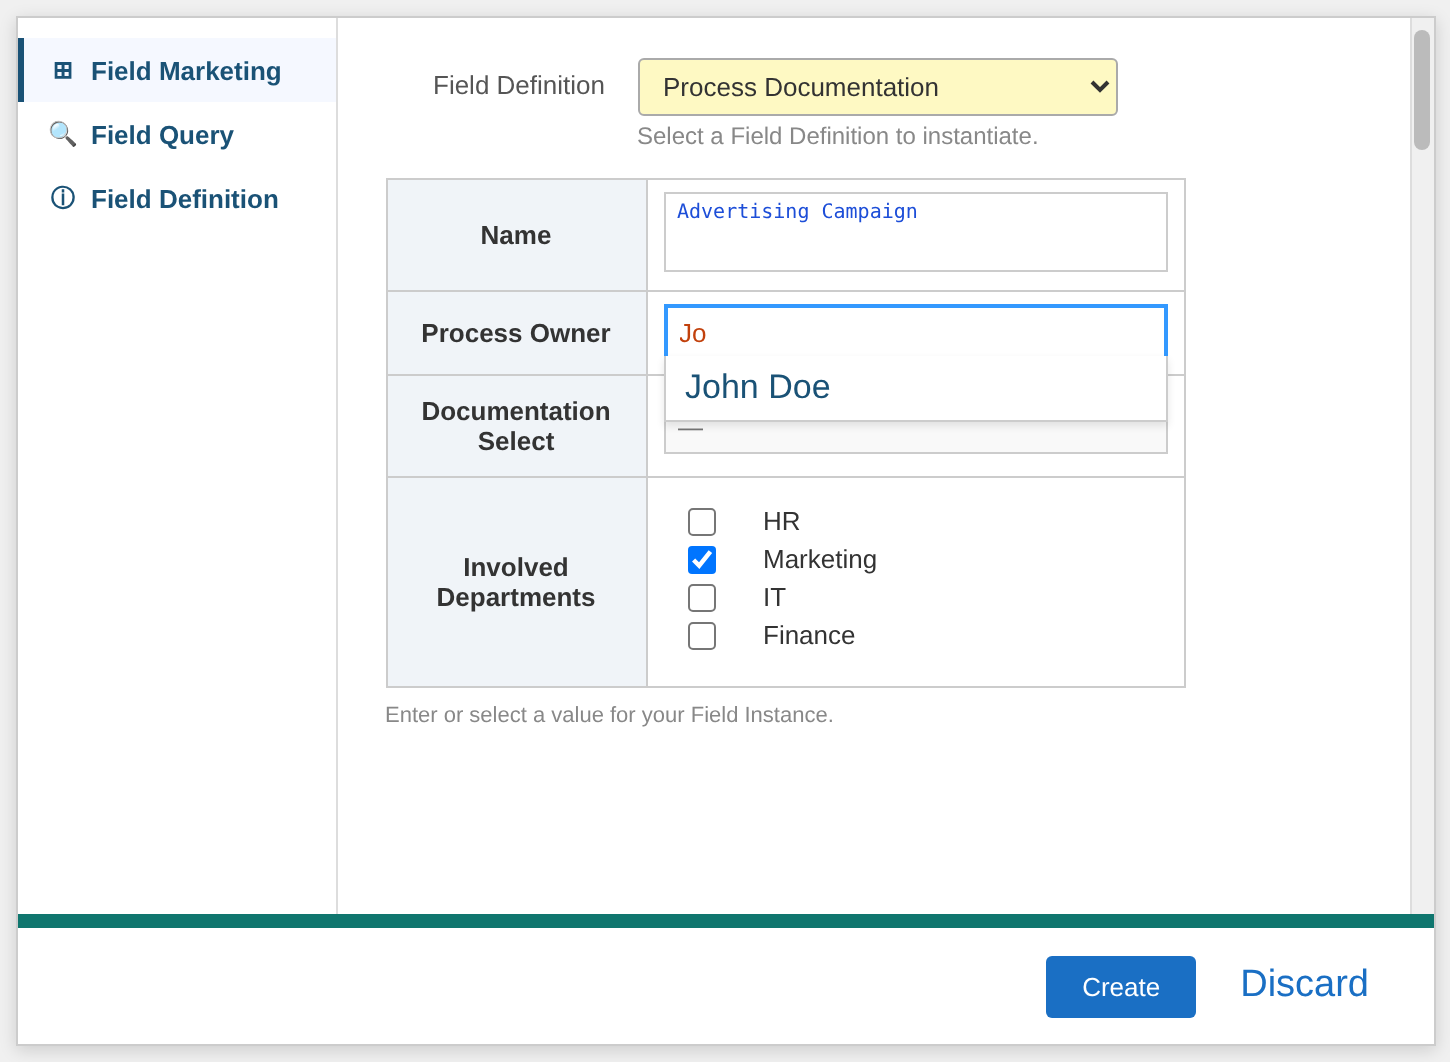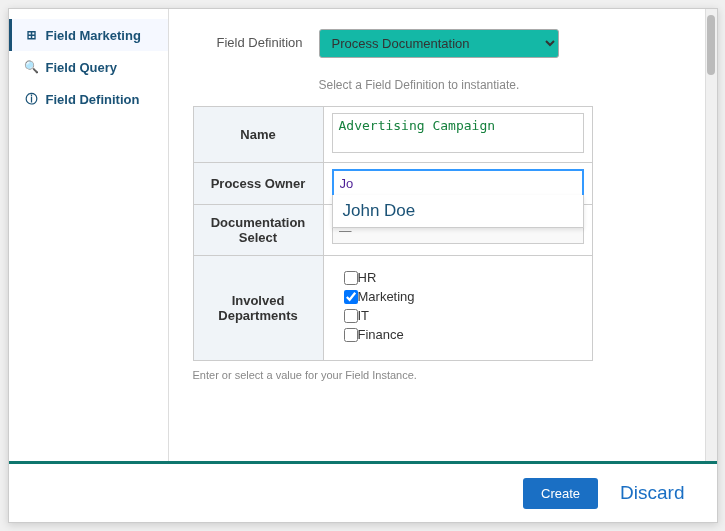--- a/index.html
+++ b/index.html
@@ -84,27 +84,27 @@
     .form-control-wrap {
       flex: 1;
     }
     select.field-def-select {
       width: 240px;
       padding: 5px 8px;
       border: 1px solid #aaa;
       border-radius: 3px;
       font-size: 13px;
       color: #333;
-      background: #14b8a6;
+      background: #fef9c3;
       cursor: pointer;
     }
     .hint-text {
       color: #888;
       font-size: 12px;
-      margin-top: 20px;
+      margin-top: 3px;
     }
     
     .value-table {
       border: 1px solid #ccc;
       border-collapse: collapse;
       width: 100%;
       max-width: 400px;
     }
     .value-table td {
       border: 1px solid #ccc;
@@ -124,31 +124,31 @@
     .value-table .cell-input {
       padding: 6px 8px;
       vertical-align: middle;
       position: relative;
     }
     textarea.name-input {
       width: 100%;
       height: 40px;
       border: 1px solid #ccc;
       resize: none;
-      font-size: 13px;
+      font-size: 10px;
       padding: 4px 6px;
-      color: #15803d;
+      color: #1d4ed8;
       outline: none;
     }
     input.process-owner-input {
       width: 100%;
       padding: 5px 6px;
       border: 2px solid #3399ff;
       font-size: 13px;
-      color: #4c1d95;
+      color: #c2410c;
       outline: none;
     }
     
     .autocomplete-dropdown {
       position: absolute;
       background: #fff;
       border: 1px solid #ccc;
       border-top: none;
       width: calc(100% - 16px);
       left: 8px;
@@ -171,33 +171,33 @@
       color: #aaa;
       background: #f9f9f9;
     }
     
     .checkbox-list {
       padding: 8px 12px;
     }
     .checkbox-item {
       display: flex;
       align-items: center;
-      gap: 0;
+      gap: 24px;
       margin-bottom: 4px;
       font-size: 13px;
       color: #333;
     }
     .checkbox-item input[type="checkbox"] {
       width: 14px;
       height: 14px;
       cursor: pointer;
     }
     
     .footer {
-      border-top: 3px solid #0f766e;
+      border-top: 7px solid #0f766e;
       padding: 10px 20px;
       display: flex;
       justify-content: flex-end;
       gap: 10px;
       align-items: center;
     }
     .btn-create {
       background: #1a6fc4;
       color: #fff;
       border: none;

